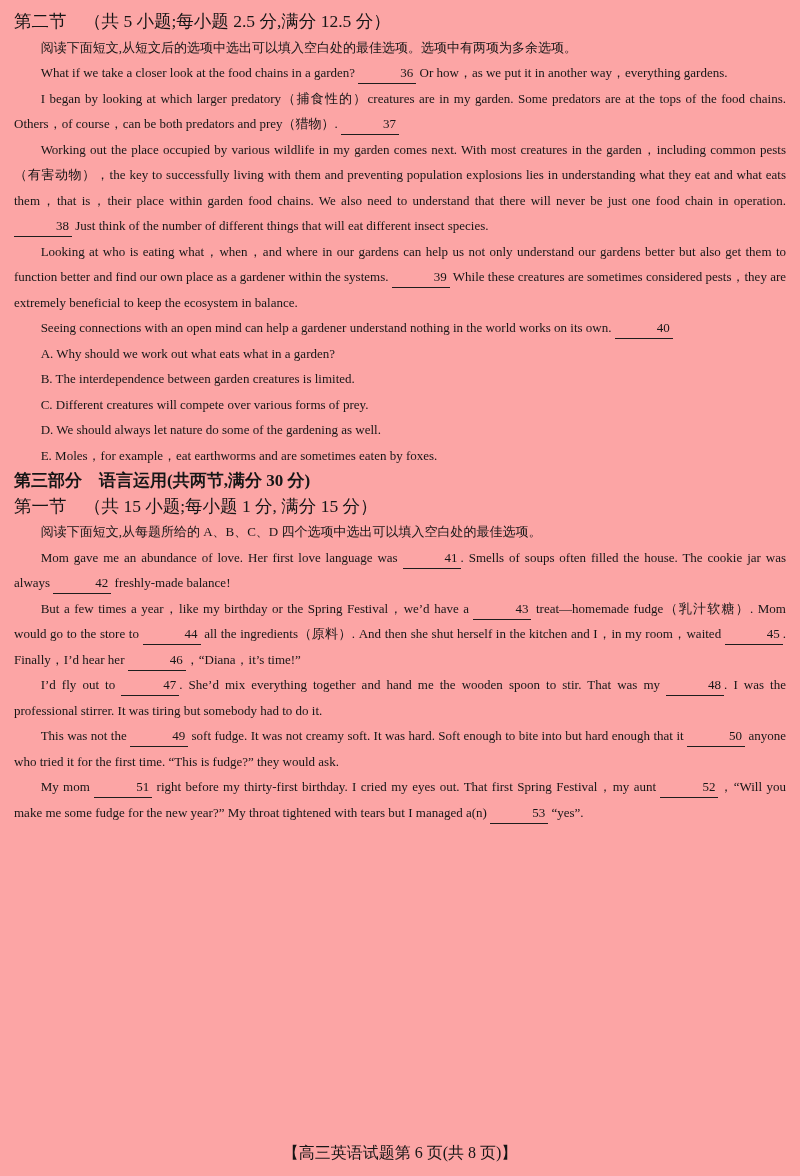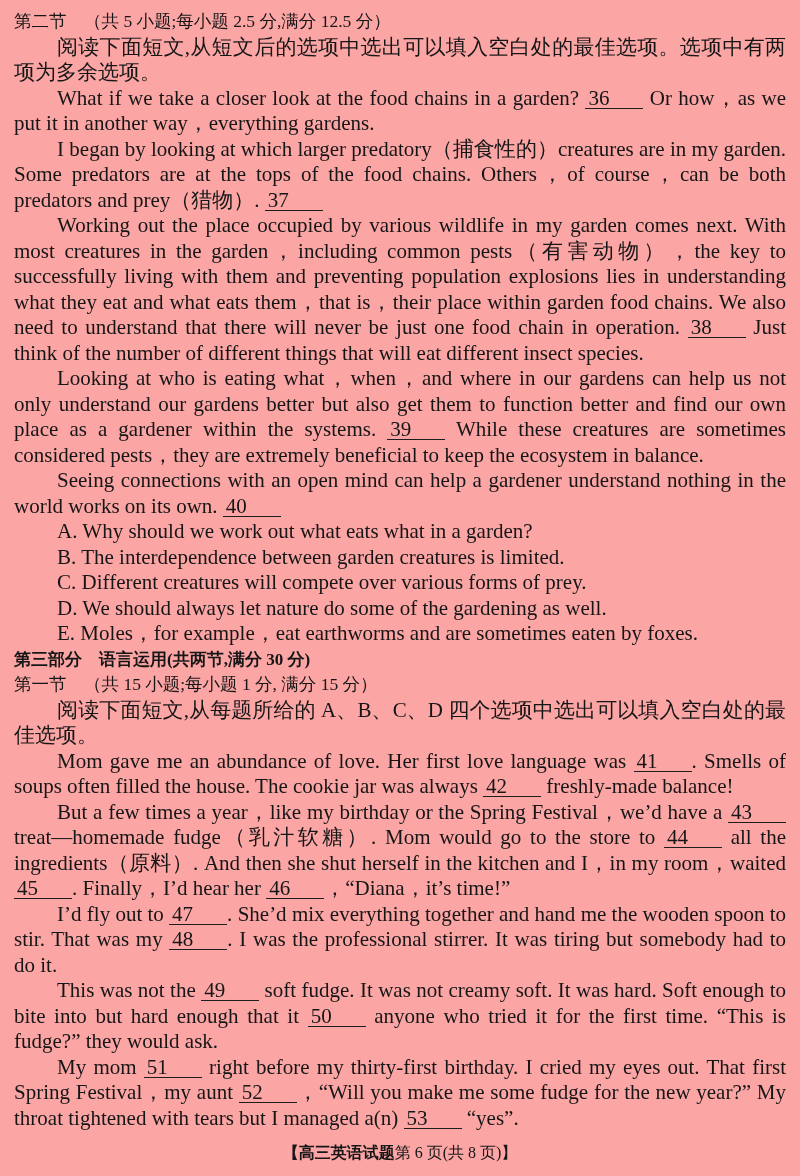--- a/index.html
+++ b/index.html
@@ -9,47 +9,47 @@
     background: #fca5a5;
     position: relative;
     box-sizing: border-box;
     padding: 9px 14px 0 14px;
     font-family: "Liberation Serif", "DejaVu Serif", serif;
     color: #161616;
     overflow: hidden;
   }
   .content p {
     margin: 0;
-    font-size: 21px;
+    font-size: 13px;
     line-height: 25.5px;
     text-align: justify;
   }
   p.para { text-indent: 2.05em; }
   p.heading { text-indent: 0; font-size: 17.5px; }
   p.heading-bold { text-indent: 0; font-size: 17px; font-weight: 700; }
   .blank {
     display: inline-block;
     box-sizing: border-box;
     min-width: 58px;
     padding: 0 3px;
     border-bottom: 1.5px solid #1d1d1d;
-    text-align: left;
+    text-align: right;
     text-indent: 0;
     line-height: 20px;
   }
   .footer {
     position: absolute;
     left: 0;
     right: 0;
     bottom: 12px;
     text-align: center;
     font-size: 16px;
     color: #161616;
   }
-  .footer .footer-title { font-weight: 700; }
+  .footer .footer-title { font-weight: 400; }
   .footer .footer-page { font-weight: 400; }
 </style>
 </head>
 <body>
 
 <div class="page">
   <main class="content" id="content">
       <p class="heading"><span>第二节　（共 5 小题;每小题 2.5 分,满分 12.5 分）</span></p>
       <p class="para"><span>阅读下面短文,从短文后的选项中选出可以填入空白处的最佳选项。选项中有两项为多余选项。</span></p>
       <p class="para"><span>What if we take a closer look at the food chains in a garden? </span><span class="blank">36</span><span> Or how，as we put it in another way，everything gardens.</span></p>

